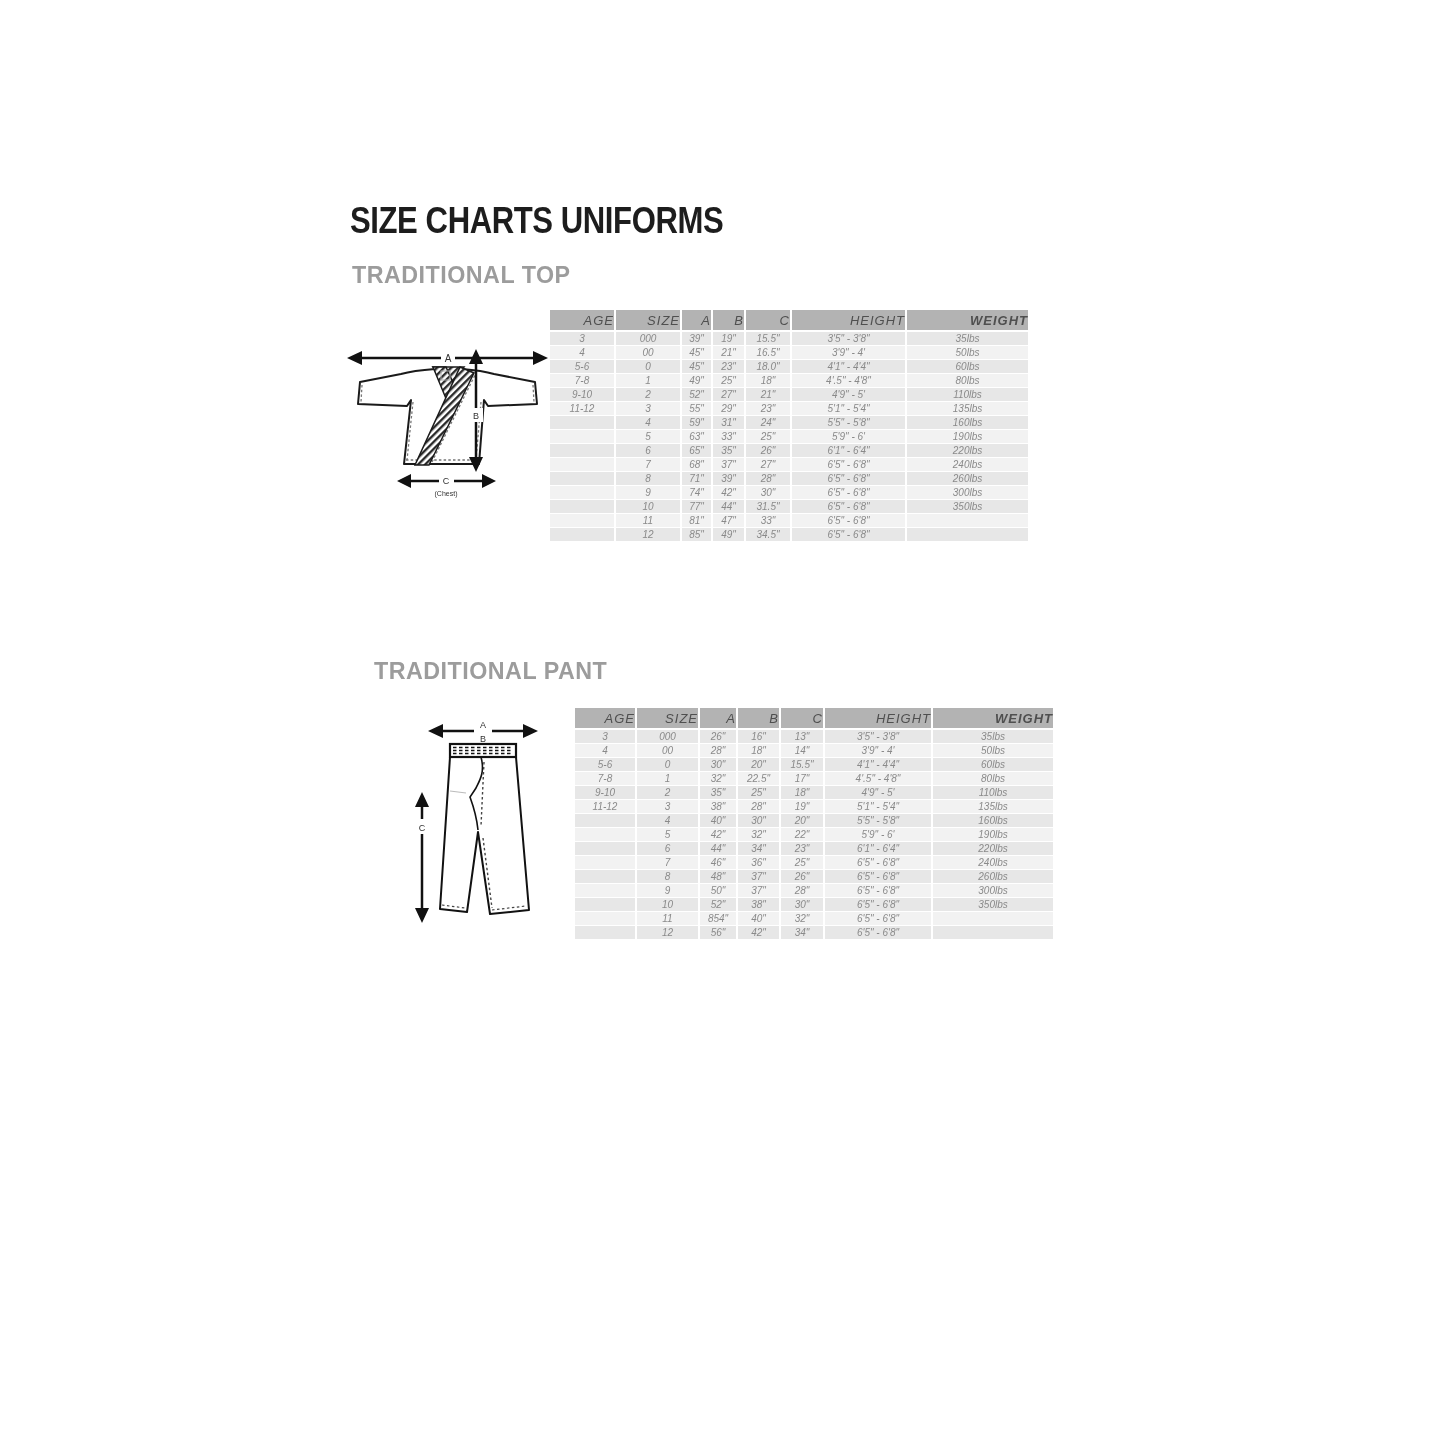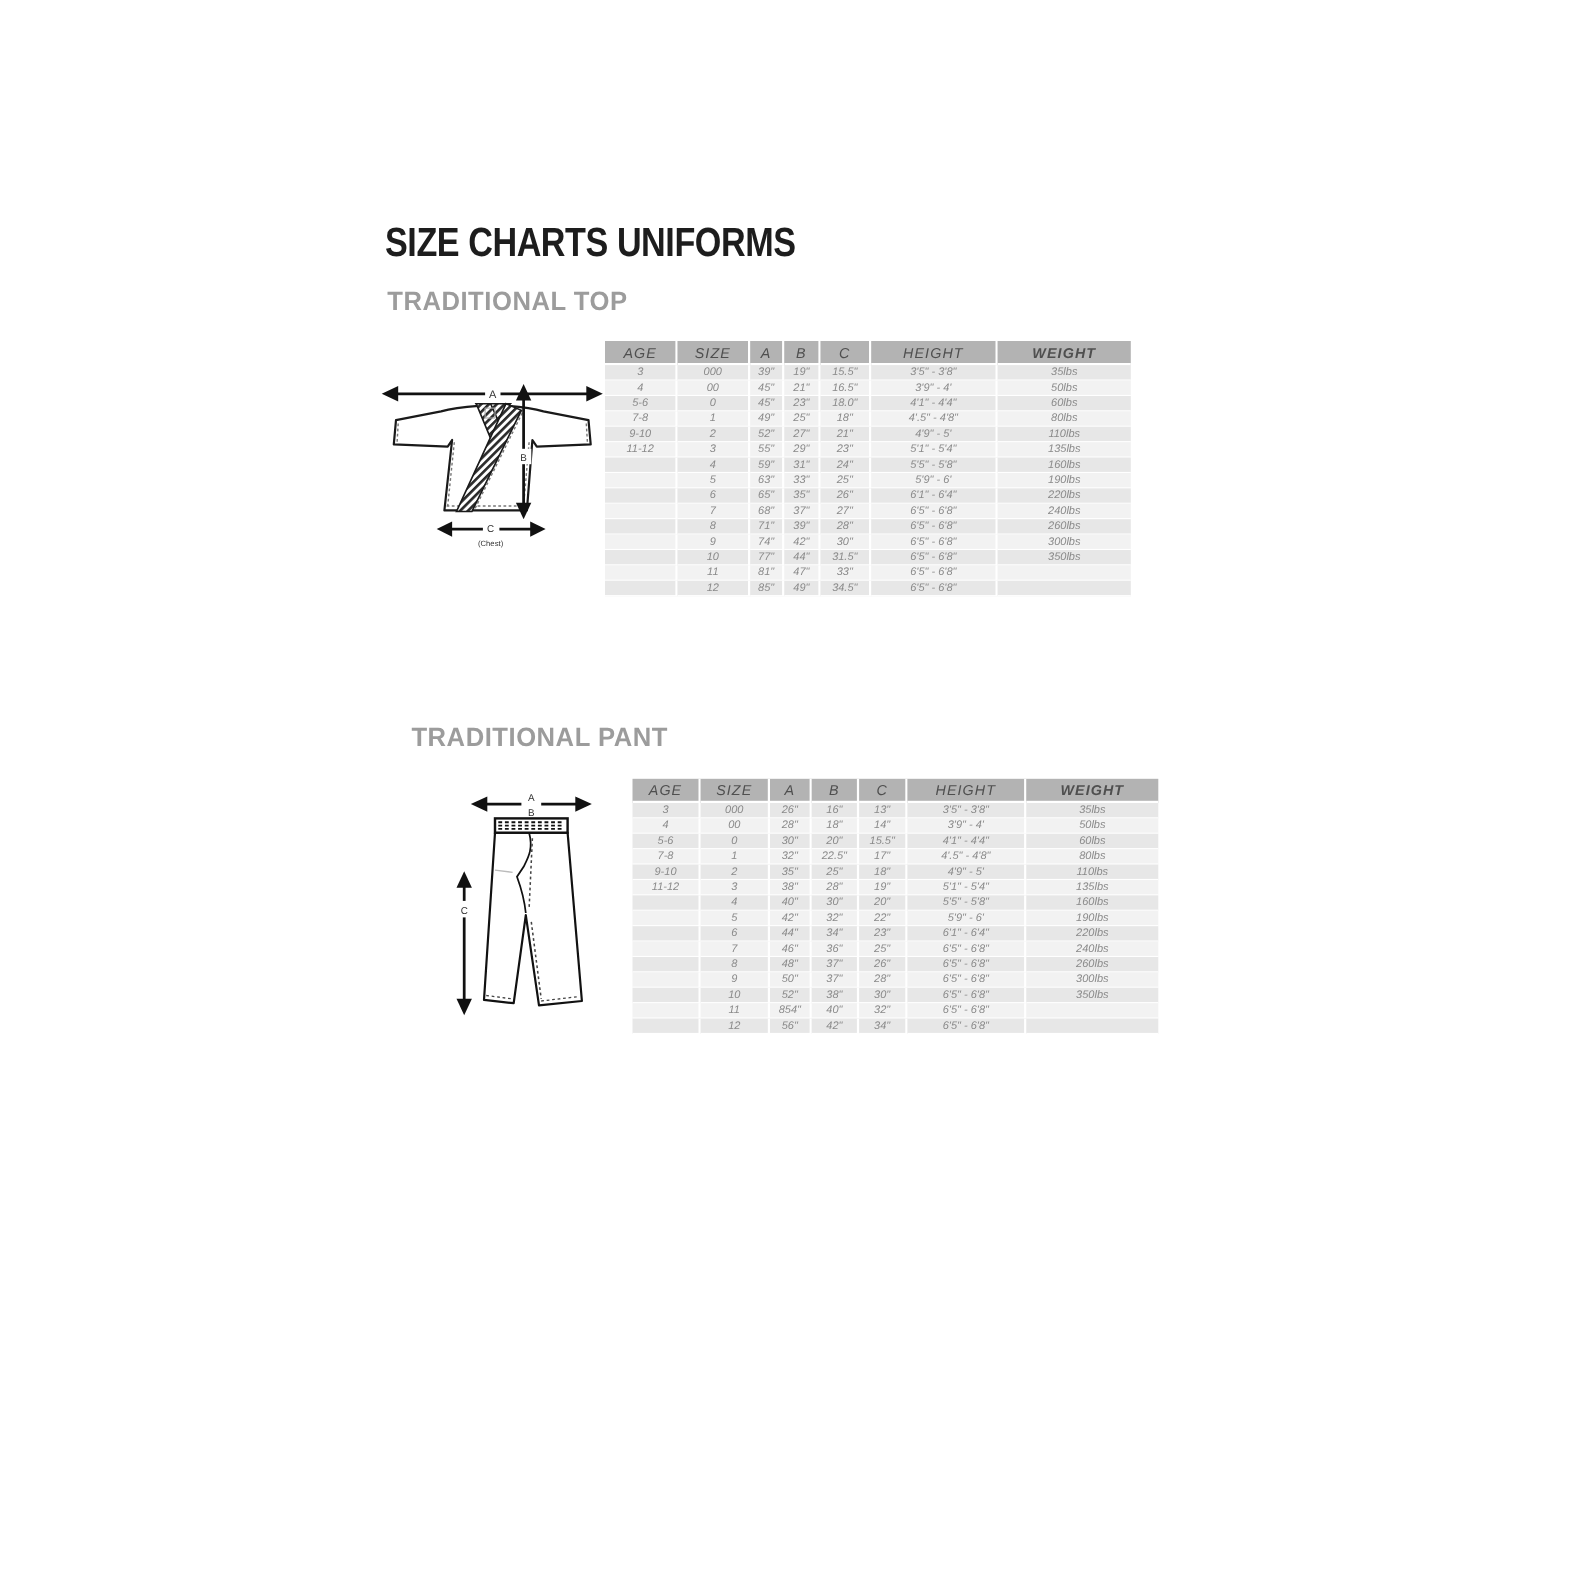--- a/index.html
+++ b/index.html
@@ -11,21 +11,21 @@
     transform:scaleX(0.84);transform-origin:left top;letter-spacing:-0.5px;white-space:nowrap;}
   .section-title{font-size:24px;font-weight:bold;color:var(--section-title,#9c9c9c);
     letter-spacing:0.5px;transform:scaleX(0.97);transform-origin:left top;white-space:nowrap;}
   #top-title{left:352px;top:261px;}
   #pant-title{left:374px;top:657px;}
 
   table.size-table{border-collapse:separate;border-spacing:0;table-layout:fixed;width:478px;
     font-style:italic;}
   table.size-table th{background:var(--table-header-bg,#b3b3b3);color:var(--table-header-text,#4f4f4f);
     font-size:13px;font-weight:normal;font-style:italic;height:20px;letter-spacing:1px;
-    border-right:2px solid #fff;border-bottom:2px solid #fff;padding:0;text-align:center;}
+    border-right:2px solid #fff;border-bottom:2px solid #fff;padding:0;text-align:right;}
   table.size-table th:last-child{border-right:none;font-weight:bold;}
   table.size-table td{background:var(--row-odd-bg,#e7e7e7);color:var(--cell-text,#8a8a8a);
     font-size:10px;height:13px;line-height:13px;padding:0;text-align:center;
     border-right:2px solid #fff;border-bottom:1px solid #fff;overflow:hidden;white-space:nowrap;}
   table.size-table td:last-child{border-right:none;text-align:center;}
   table.size-table tbody tr:nth-child(even) td{background:var(--row-even-bg,#f2f2f2);}
 
   #top-table{left:550px;top:310px;}
   #pant-table{left:575px;top:708px;}
   #jacket-diagram{left:345px;top:338px;}

